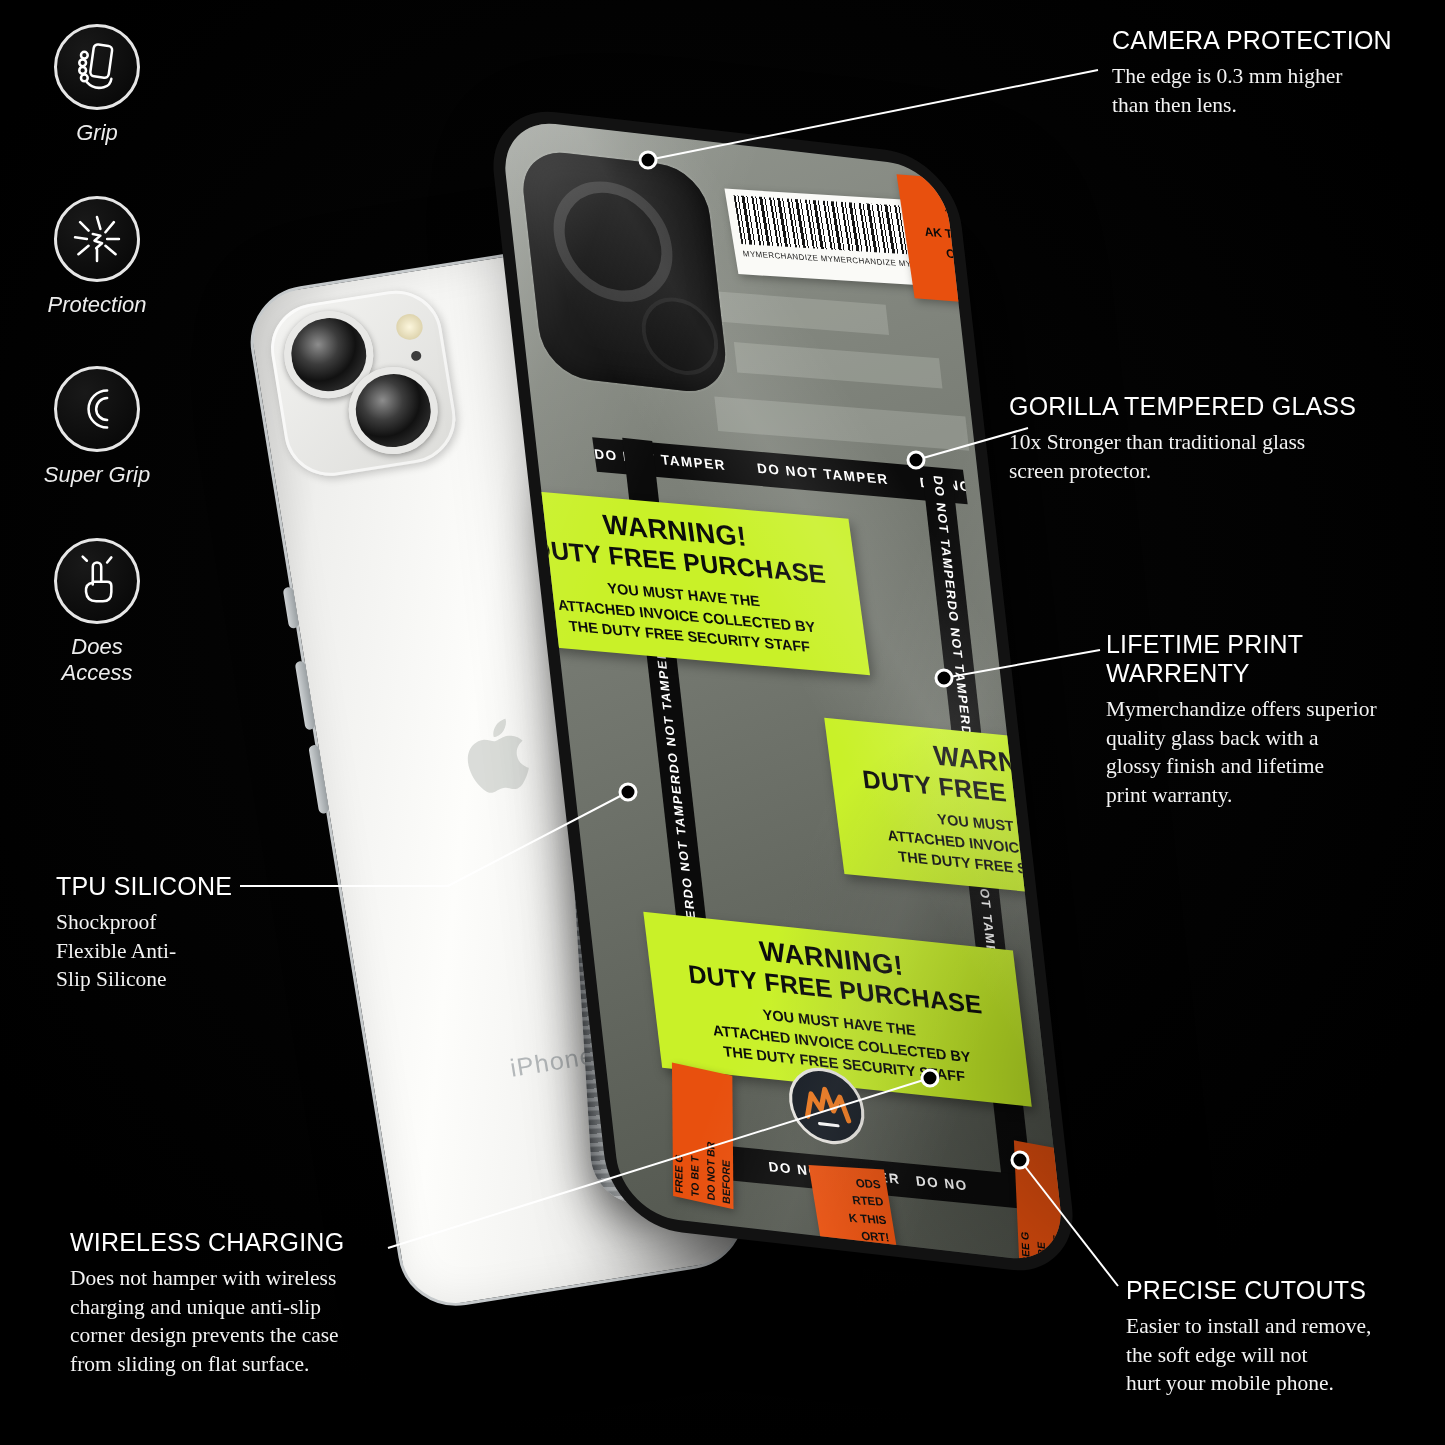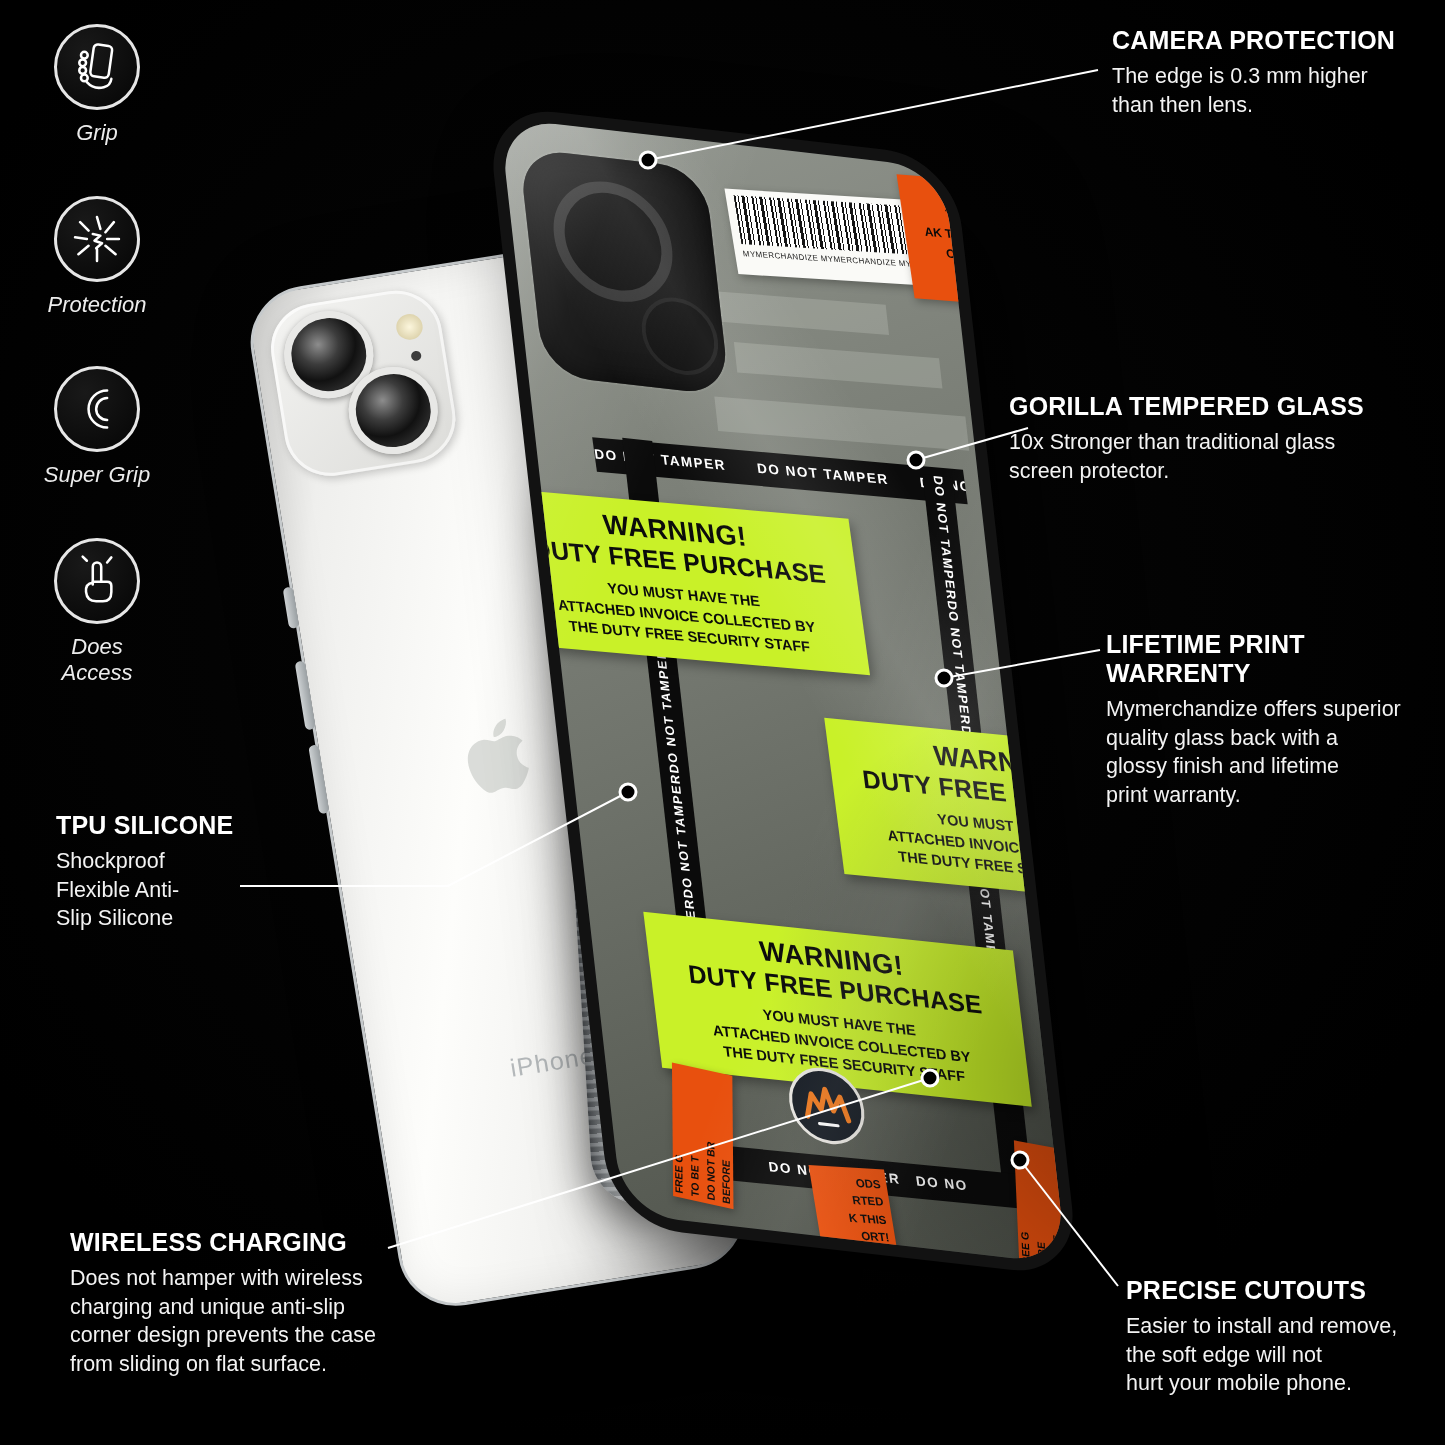--- a/index.html
+++ b/index.html
@@ -14,26 +14,26 @@
     display:flex;align-items:center;justify-content:center;box-sizing:border-box;}
   .feat svg{width:54px;height:54px;}
   .feat .lbl{margin-top:10px;font-size:22px;color:#ececec;font-style:italic;}
   #feat-grip{left:35px;top:24px}
   #feat-protection{left:35px;top:196px}
   #feat-slim{left:35px;top:366px}
   #feat-access{left:35px;top:538px}
 
   
   .callout{position:absolute;z-index:12;color:#fff;}
-  .callout .ct{font-size:25px;font-weight:bold;letter-spacing:.2px;margin:0 0 7px 0;}
-  .callout .cb{font-size:21.5px;line-height:1.33;white-space:pre-line;color:#f3f3f3;}
+  .callout .ct{font-size:25px;font-weight:normal;letter-spacing:.2px;margin:0 0 7px 0;}
+  .callout .cb{font-size:21.5px;line-height:1.33;white-space:pre-line;color:#f3f3f3;font-family:Liberation Serif, serif;}
   #co-camera{left:1112px;top:26px;width:330px}
   #co-glass{left:1009px;top:392px;width:400px}
   #co-warranty{left:1106px;top:630px;width:340px}
-  #co-tpu{left:56px;top:811px;width:260px}
+  #co-tpu{left:56px;top:872px;width:260px}
   #co-wireless{left:70px;top:1228px;width:350px}
   #co-cutouts{left:1126px;top:1276px;width:316px}
 
   .lines{position:absolute;left:0;top:0;z-index:11;pointer-events:none;}
 
   
   .white-phone{position:absolute;left:325px;top:255px;width:345px;height:1045px;z-index:2;
     transform:skewY(-9deg) skewX(9deg);border-radius:58px;box-sizing:border-box;
     background:linear-gradient(105deg,#cfcfcd 0%,#efefed 15%,#fdfdfb 45%,#f1f1ef 70%,#d2d2d0 100%);
     border:3px solid #c5c9cb;

